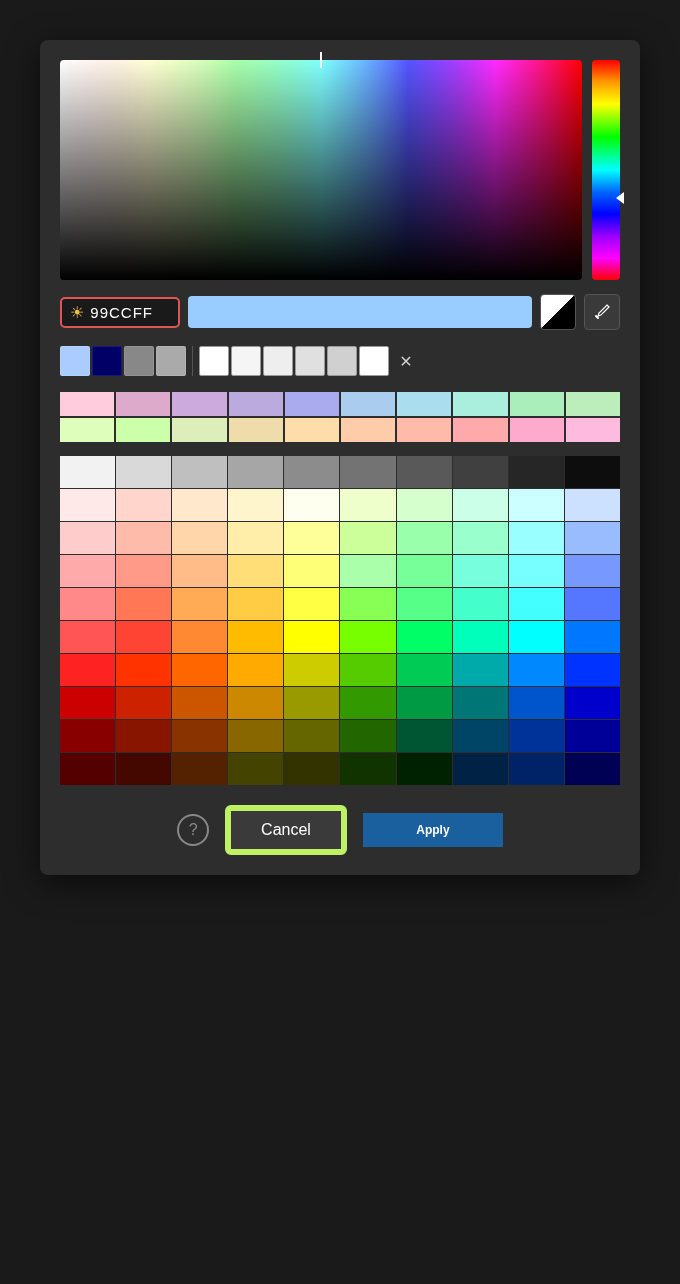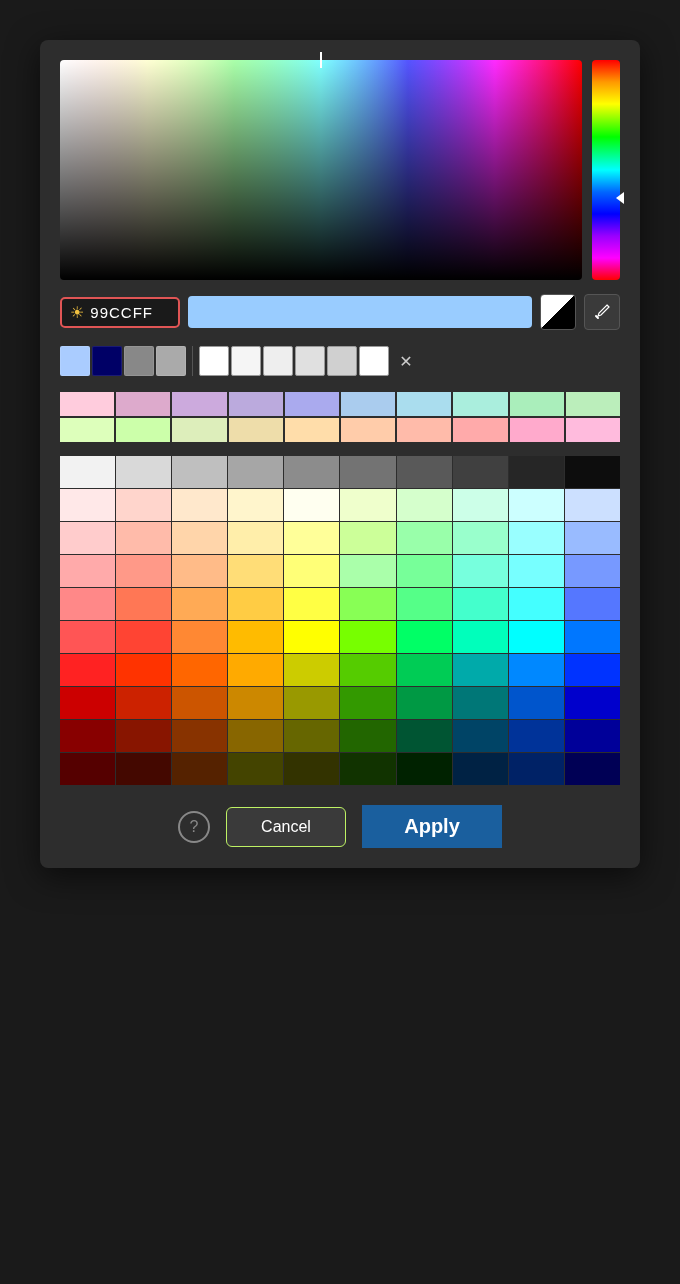--- a/index.html
+++ b/index.html
@@ -345,36 +345,36 @@
       color: #888;
       font-size: 16px;
       cursor: pointer;
       display: flex;
       align-items: center;
       justify-content: center;
     }
 
     .cancel-btn {
       background: #3a3a3a;
-      border: 1px solid #bef264;
+      border: 6px solid #bef264;
       border-radius: 6px;
       color: white;
       padding: 10px 30px;
       font-size: 16px;
       cursor: pointer;
       min-width: 120px;
     }
 
     .apply-btn {
       background: #1a5f9e;
       border: none;
       border-radius: 0;
       color: white;
       padding: 10px 23px;
-      font-size: 20px;
+      font-size: 12px;
       font-weight: 600;
       cursor: pointer;
       min-width: 140px;
     }
   </style>
 </head>
 <body>
 
 <div class="dialog">
 

